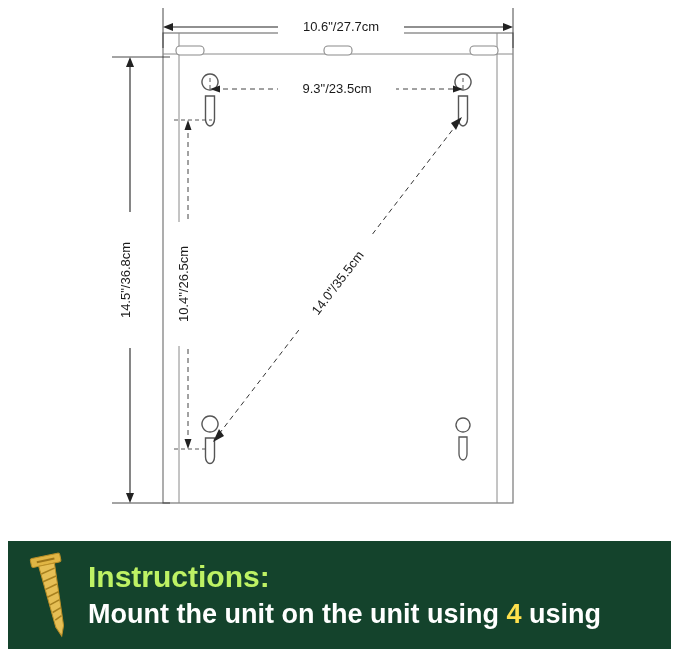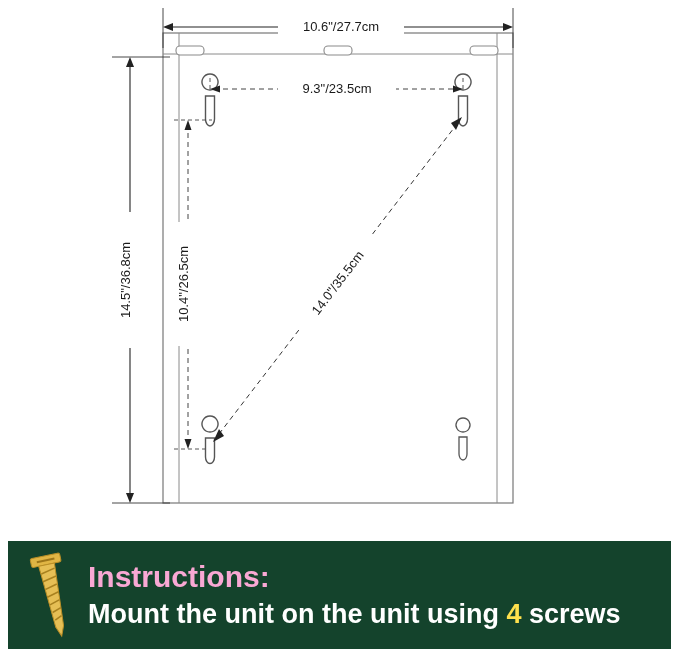--- a/index.html
+++ b/index.html
@@ -53,21 +53,21 @@
     position: relative;
   }
   #instructions-text-wrap {
     flex: 1 1 auto;
     display: flex;
     flex-direction: column;
     justify-content: center;
     padding-left: 6px;
   }
   .instr-title {
-    color: #f9a8d4;
+    color: #bef264;
     font-size: 30px;
     font-weight: bold;
     line-height: 38px;
     letter-spacing: 0px;
   }
   .instr-line2 {
     color: #ffffff;
     font-size: 27px;
     font-weight: bold;
     line-height: 36px;
@@ -187,17 +187,17 @@
             <line x1="23" y1="47" x2="35" y2="44"></line>
             <line x1="24" y1="55" x2="34" y2="52"></line>
             <line x1="25" y1="63" x2="34" y2="60"></line>
             <line x1="26" y1="71" x2="33" y2="68"></line>
           </g>
         </g>
       </svg>
     </div>
     <div id="instructions-text-wrap">
       <div class="instr-title">Instructions:</div>
-      <div class="instr-line2"><span>Mount the unit on the unit using </span><span class="highlight-num">4</span><span> screws</span></div>
+      <div class="instr-line2"><span>Mount the unit on the unit using </span><span class="highlight-num">4</span><span> using</span></div>
     </div>
   </div>
 
 </div>
 
 </body></html>

